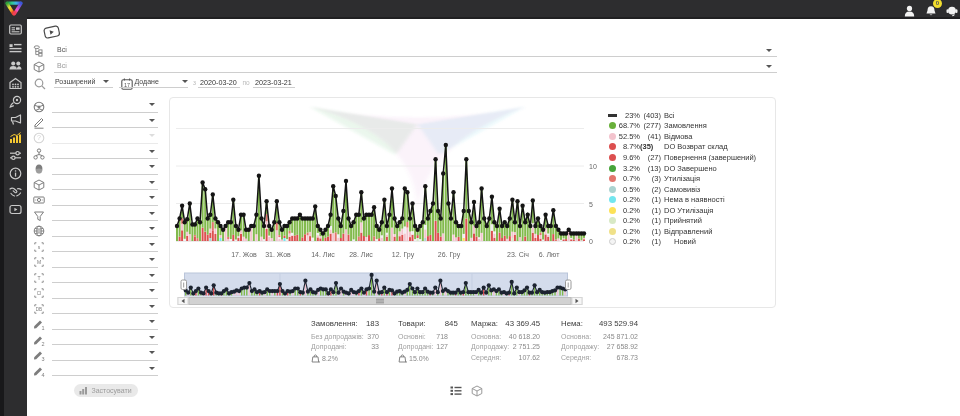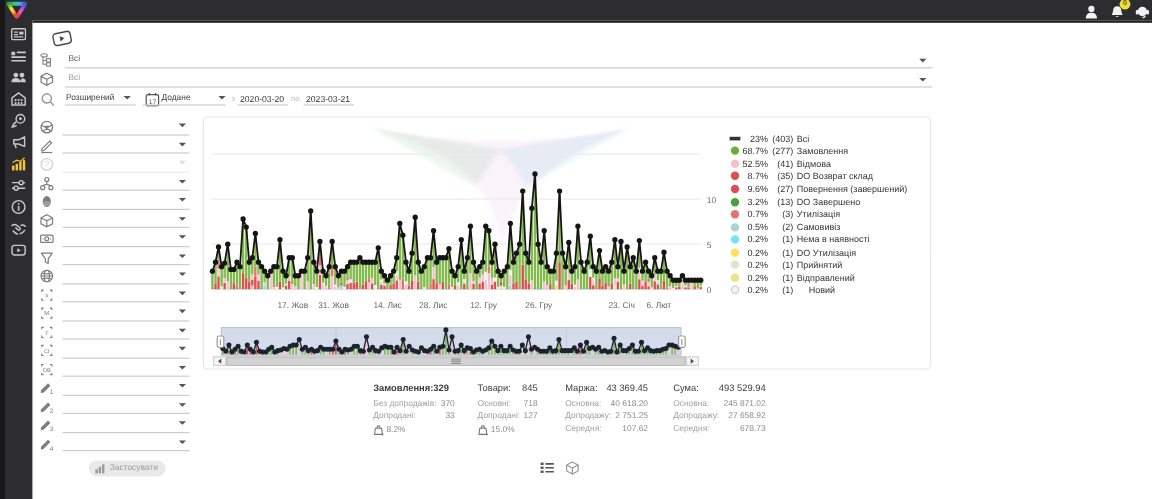--- a/index.html
+++ b/index.html
@@ -1213,21 +1213,21 @@
       </span>
       <span style="display:inline-block;width:22px;text-align:right;">52.5%</span>
       <span style="display:inline-block;width:21px;text-align:right;">(41)</span>
       <span style="margin-left:3px;">Відмова</span>
     </div>
     <div style="height:10.55px;display:flex;align-items:center;">
       <span style="width:11px;display:inline-flex;justify-content:center;">
         <span style="display:inline-block;width:7px;height:7px;border-radius:50%;background:#dc4f4f;vertical-align:middle;margin:0 2px;"></span>
       </span>
       <span style="display:inline-block;width:22px;text-align:right;">8.7%</span>
-      <span style="display:inline-block;width:21px;text-align:right;">(35)</span>
+      <span style="display:inline-block;width:21px;font-weight:bold;">(35)</span>
       <span style="margin-left:3px;">DO Возврат склад</span>
     </div>
     <div style="height:10.55px;display:flex;align-items:center;">
       <span style="width:11px;display:inline-flex;justify-content:center;">
         <span style="display:inline-block;width:7px;height:7px;border-radius:50%;background:#dc4f4f;vertical-align:middle;margin:0 2px;"></span>
       </span>
       <span style="display:inline-block;width:22px;text-align:right;">9.6%</span>
       <span style="display:inline-block;width:21px;text-align:right;">(27)</span>
       <span style="margin-left:3px;">Повернення (завершений)</span>
     </div>
@@ -1290,40 +1290,40 @@
     <div style="height:10.55px;display:flex;align-items:center;">
       <span style="width:11px;display:inline-flex;justify-content:center;">
         <span style="display:inline-block;width:7px;height:7px;border-radius:50%;background:#f4f4f4;border:1px solid #ccc;vertical-align:middle;margin:0 2px;"></span>
       </span>
       <span style="display:inline-block;width:22px;text-align:right;">0.2%</span>
       <span style="display:inline-block;width:21px;text-align:right;">(1)</span>
       <span style="margin-left:13px;">Новий</span>
     </div>
   </div>
 <div style="position:absolute;left:311px;top:319px;width:68px;font-size:7.8px;color:#3c3c3c;">
-    <div style="display:flex;justify-content:flex-start;height:12px;font-weight:bold;">
+    <div style="display:flex;justify-content:space-between;height:12px;">
       <span>Замовлення:</span>
-      <span>329</span>
+      <span>183</span>
     </div>
     <div style="display:flex;justify-content:space-between;height:10.3px;font-size:7px;color:#a0a0a0;margin-top:2px;">
       <span>Без допродажів:</span>
       <span style="color:#8a8a8a;">370</span>
     </div>
     <div style="display:flex;justify-content:space-between;height:10.3px;font-size:7px;color:#a0a0a0;margin-top:0px;">
       <span>Допродані:</span>
       <span style="color:#8a8a8a;">33</span>
     </div>
     <div style="display:flex;align-items:center;height:10.3px;font-size:7px;color:#8a8a8a;"><svg width="9" height="9" viewBox="0 0 9 9" style="margin-right:2px;">
         <path d="M1.8 2.9 L7 2.9 L7.7 8 L1.1 8 Z" fill="none" stroke="#777" stroke-width="0.9"></path>
         <path d="M3.1 2.9 Q3.1 0.9 4.4 0.9 Q5.7 0.9 5.7 2.9" fill="none" stroke="#777" stroke-width="0.9"></path>
         <text x="7.2" y="9.3" font-size="3.8" fill="#777" font-family="Liberation Sans">x</text>
       </svg>8.2%</div>
   </div>
 <div style="position:absolute;left:398px;top:319px;width:50px;font-size:7.8px;color:#3c3c3c;">
-    <div style="display:flex;justify-content:space-between;height:12px;">
+    <div style="display:flex;justify-content:flex-start;height:12px;gap:19px;">
       <span>Товари:</span>
       <span>845</span>
     </div>
     <div style="display:flex;justify-content:space-between;height:10.3px;font-size:7px;color:#a0a0a0;margin-top:2px;">
       <span>Основні:</span>
       <span style="color:#8a8a8a;">718</span>
     </div>
     <div style="display:flex;justify-content:space-between;height:10.3px;font-size:7px;color:#a0a0a0;margin-top:0px;">
       <span>Допродані:</span>
       <span style="color:#8a8a8a;">127</span>
@@ -1347,21 +1347,21 @@
       <span>Допродажу:</span>
       <span style="color:#8a8a8a;">2 751.25</span>
     </div>
     <div style="display:flex;justify-content:space-between;height:10.3px;font-size:7px;color:#a0a0a0;margin-top:0px;">
       <span>Середня:</span>
       <span style="color:#8a8a8a;">107.62</span>
     </div>
   </div>
 <div style="position:absolute;left:561px;top:319px;width:77px;font-size:7.8px;color:#3c3c3c;">
     <div style="display:flex;justify-content:space-between;height:12px;">
-      <span>Сума:</span>
+      <span>Нема:</span>
       <span>493 529.94</span>
     </div>
     <div style="display:flex;justify-content:space-between;height:10.3px;font-size:7px;color:#a0a0a0;margin-top:2px;">
       <span>Основна:</span>
       <span style="color:#8a8a8a;">245 871.02</span>
     </div>
     <div style="display:flex;justify-content:space-between;height:10.3px;font-size:7px;color:#a0a0a0;margin-top:0px;">
       <span>Допродажу:</span>
       <span style="color:#8a8a8a;">27 658.92</span>
     </div>

